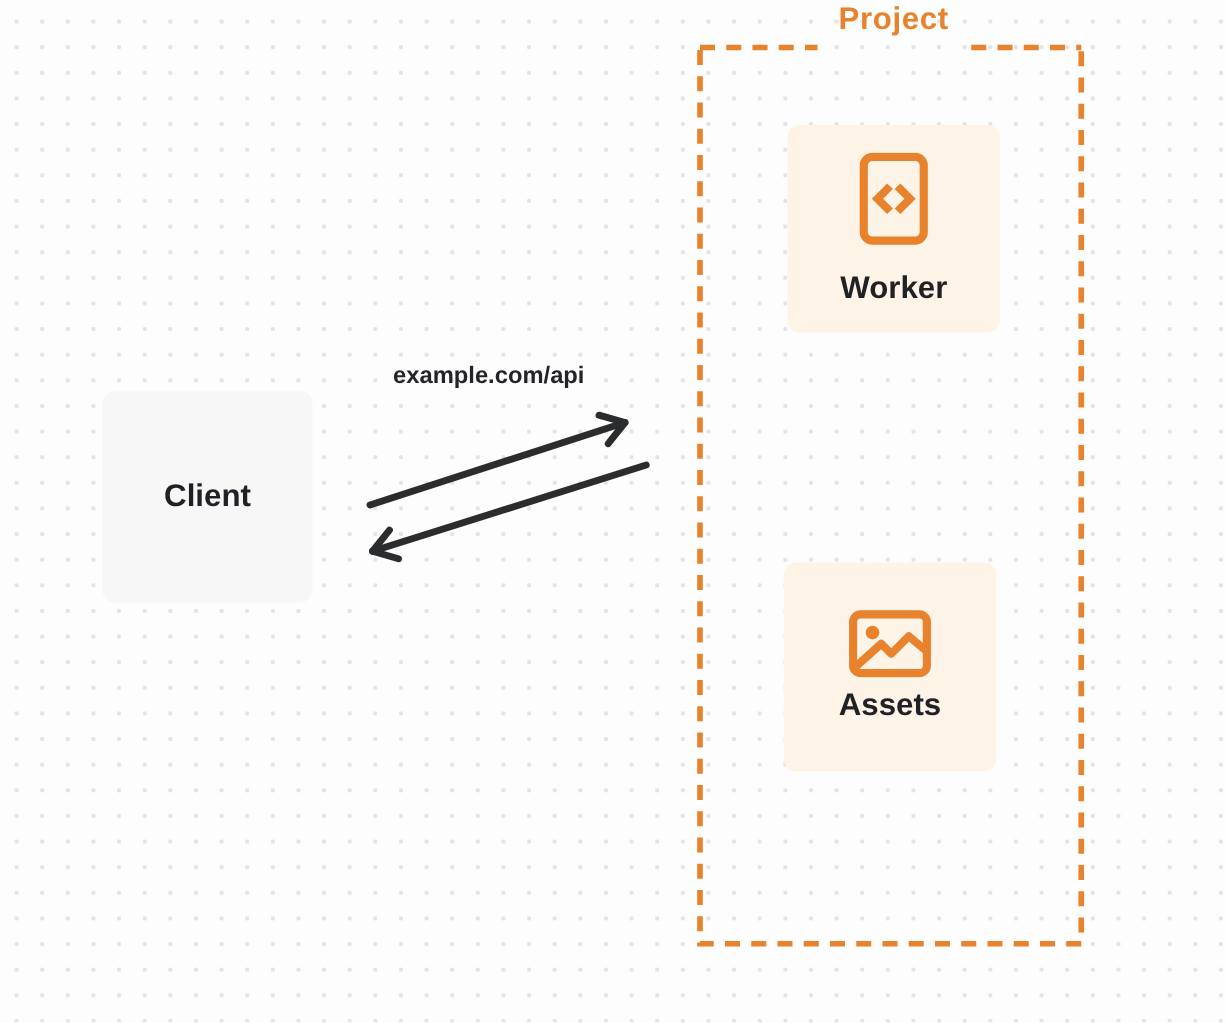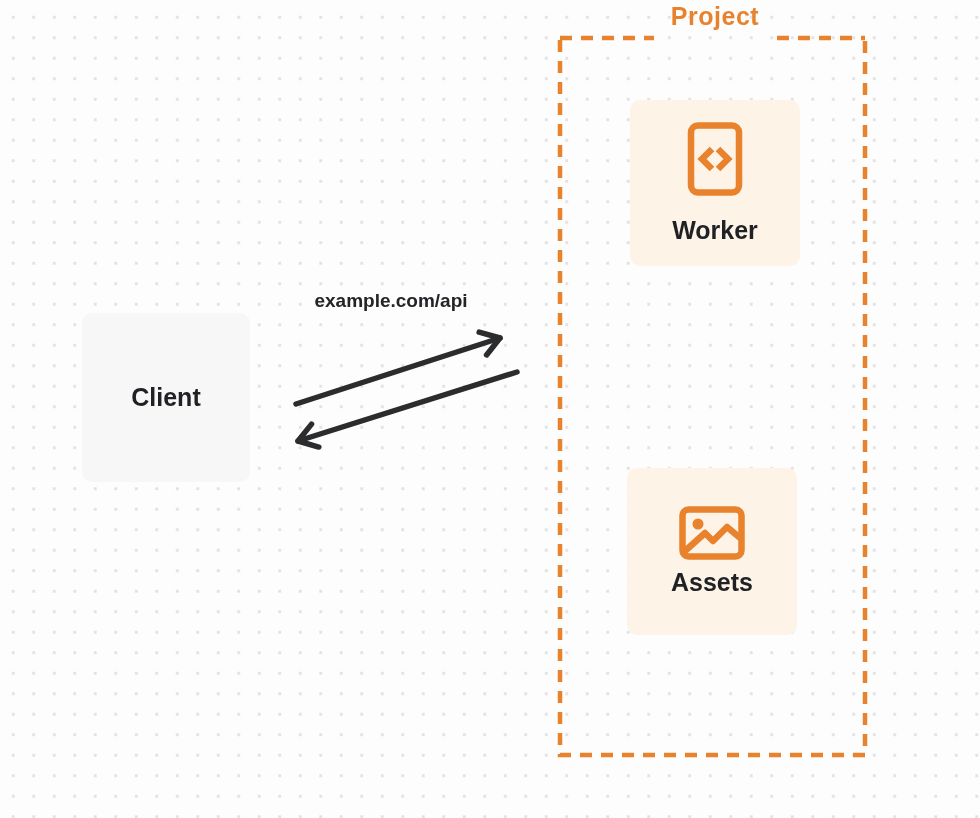--- a/index.html
+++ b/index.html
@@ -63,21 +63,21 @@
     position: absolute;
     width: 170px;
     background: #FDF3E6;
     border-radius: 10px;
     display: flex;
     flex-direction: column;
     align-items: center;
     justify-content: center;
   }
   .panel.worker { left: 630px; top: 100px; height: 166px; gap: 20px; }
-  .panel.assets { left: 627px; top: 468px; height: 167px; gap: 8px; align-items: center; }
+  .panel.assets { left: 627px; top: 450px; height: 167px; gap: 8px; align-items: center; }
   .panel .node-label {
     font-size: 25px;
     font-weight: bold;
     color: #1F2125;
   }
   .file-tree {
     position: absolute;
     left: 609px; top: 619px;
     margin: 0;
     font-family: "DejaVu Sans Mono", monospace;

